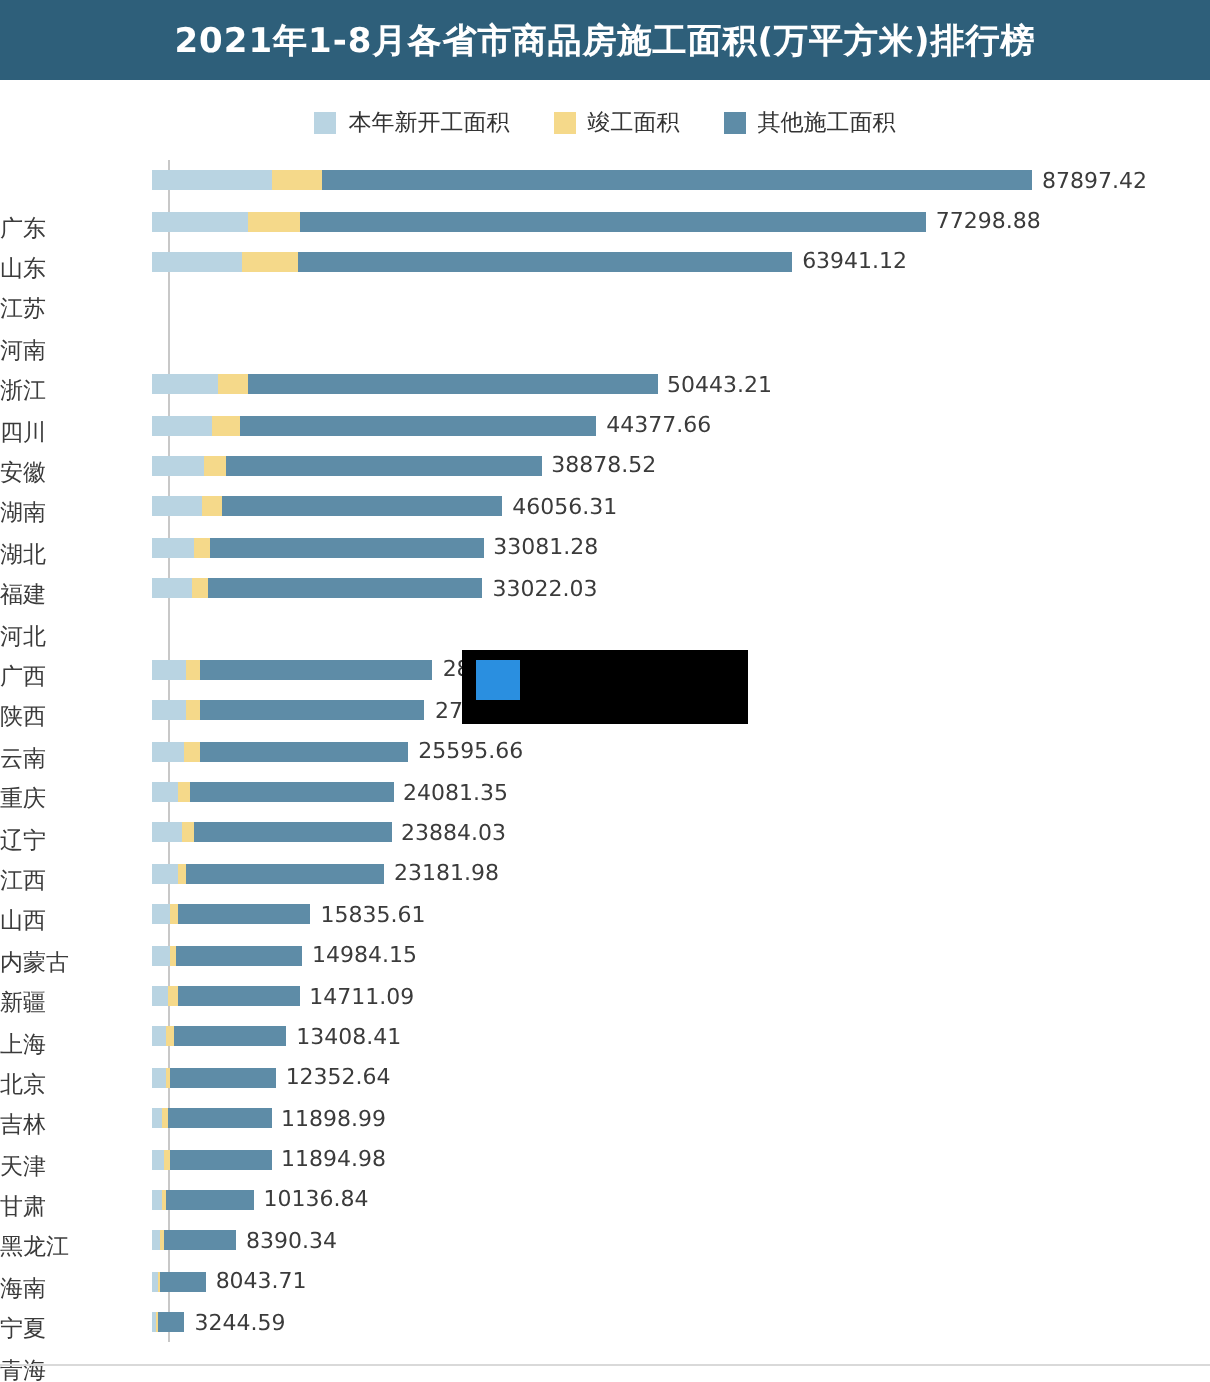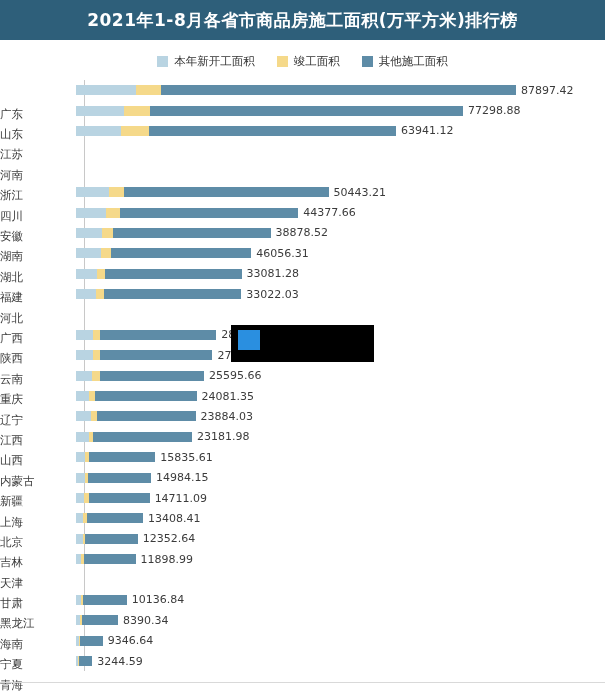--- a/index.html
+++ b/index.html
@@ -338,20 +338,26 @@
         <div class="row-label">天津</div>
         <div class="bars">
           <span class="seg" style="width: 5.00584px; background: rgb(185, 212, 226);"></span>
           <span class="seg" style="width: 3.0035px; background: rgb(245, 217, 138);"></span>
           <span class="seg" style="width: 51.555px; background: rgb(94, 140, 167);"></span>
           <span class="value">11898.99</span>
         </div>
       </div>
       <div class="row">
         <div class="row-label">甘肃</div>
+        <div class="bars">
+          <span class="seg" style="width: 6.007px; background: rgb(185, 212, 226);"></span>
+          <span class="seg" style="width: 2.50292px; background: rgb(245, 217, 138);"></span>
+          <span class="seg" style="width: 51.0344px; background: rgb(94, 140, 167);"></span>
+          <span class="value">11894.98</span>
+        </div>
       </div>
       <div class="row">
         <div class="row-label">黑龙江</div>
         <div class="bars">
           <span class="seg" style="width: 5.00584px; background: rgb(185, 212, 226);"></span>
           <span class="seg" style="width: 2.25263px; background: rgb(245, 217, 138);"></span>
           <span class="seg" style="width: 43.4849px; background: rgb(94, 140, 167);"></span>
           <span class="value">10136.84</span>
         </div>
       </div>
@@ -363,21 +369,21 @@
           <span class="seg" style="width: 35.9937px; background: rgb(94, 140, 167);"></span>
           <span class="value">8390.34</span>
         </div>
       </div>
       <div class="row">
         <div class="row-label">宁夏</div>
         <div class="bars">
           <span class="seg" style="width: 3.0035px; background: rgb(185, 212, 226);"></span>
           <span class="seg" style="width: 1.25146px; background: rgb(245, 217, 138);"></span>
           <span class="seg" style="width: 22.5764px; background: rgb(94, 140, 167);"></span>
-          <span class="value">9346.64</span>
+          <span class="value">8043.71</span>
         </div>
       </div>
       <div class="row">
         <div class="row-label">青海</div>
         <div class="bars">
           <span class="seg" style="width: 1.75204px; background: rgb(185, 212, 226);"></span>
           <span class="seg" style="width: 0.750875px; background: rgb(245, 217, 138);"></span>
           <span class="seg" style="width: 13.739px; background: rgb(94, 140, 167);"></span>
           <span class="value">3244.59</span>
         </div>

